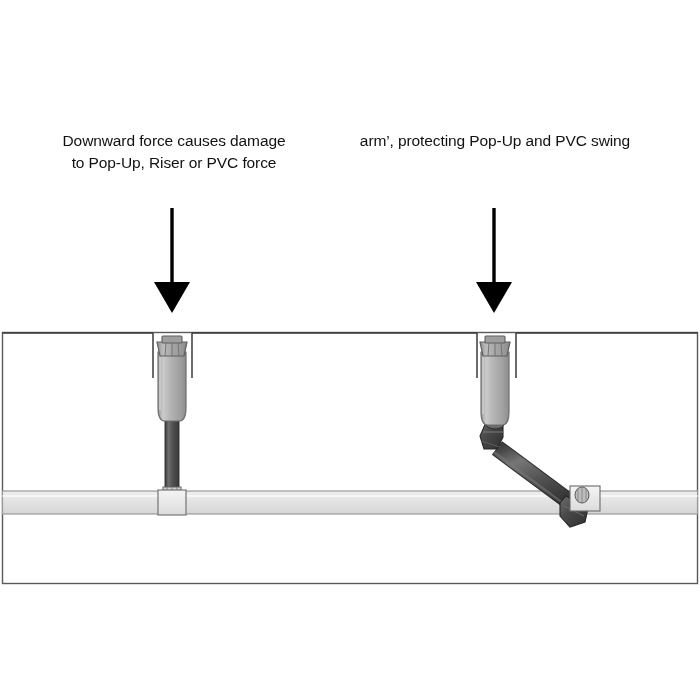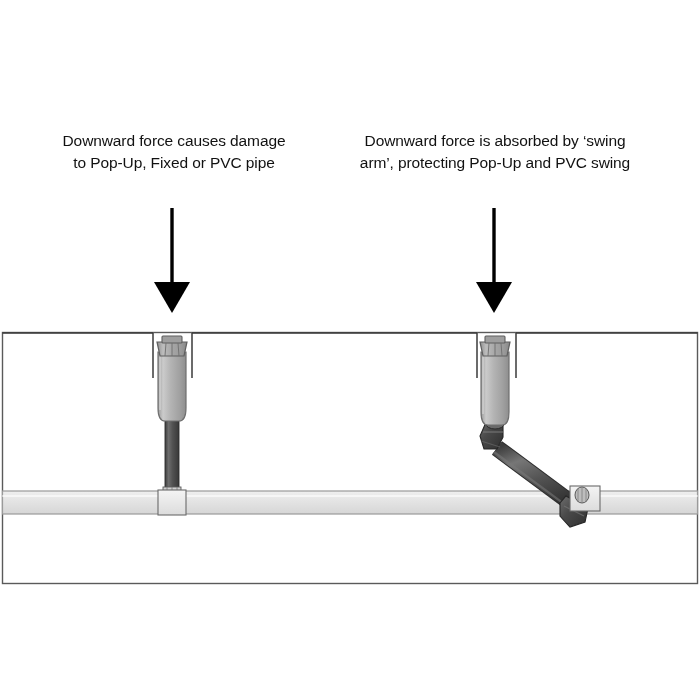--- a/index.html
+++ b/index.html
@@ -48,25 +48,24 @@
     height: 700px;
   }
 </style>
 </head>
 <body>
 
 <div id="stage">
 
   <div class="caption" id="caption-left">
     <div>Downward force causes damage</div>
-    <div>to Pop-Up, Fixed or PVC pipe</div>
+    <div>to Pop-Up, Riser or PVC force</div>
   </div>
 
   <div class="caption" id="caption-right">
-    <div>Downward force is absorbed by ‘swing</div>
     <div>arm’, protecting Pop-Up and PVC swing</div>
   </div>
 
   <div class="big-label" id="label-left">Fixed Riser</div>
   <div class="big-label" id="label-right">Articulated Riser</div>
 
   <svg class="layer" viewBox="0 0 700 700" xmlns="http://www.w3.org/2000/svg">
     <defs>
       <linearGradient id="gPopup" x1="0" y1="0" x2="1" y2="0">
         <stop offset="0%" stop-color="#9b9b9b"></stop>

